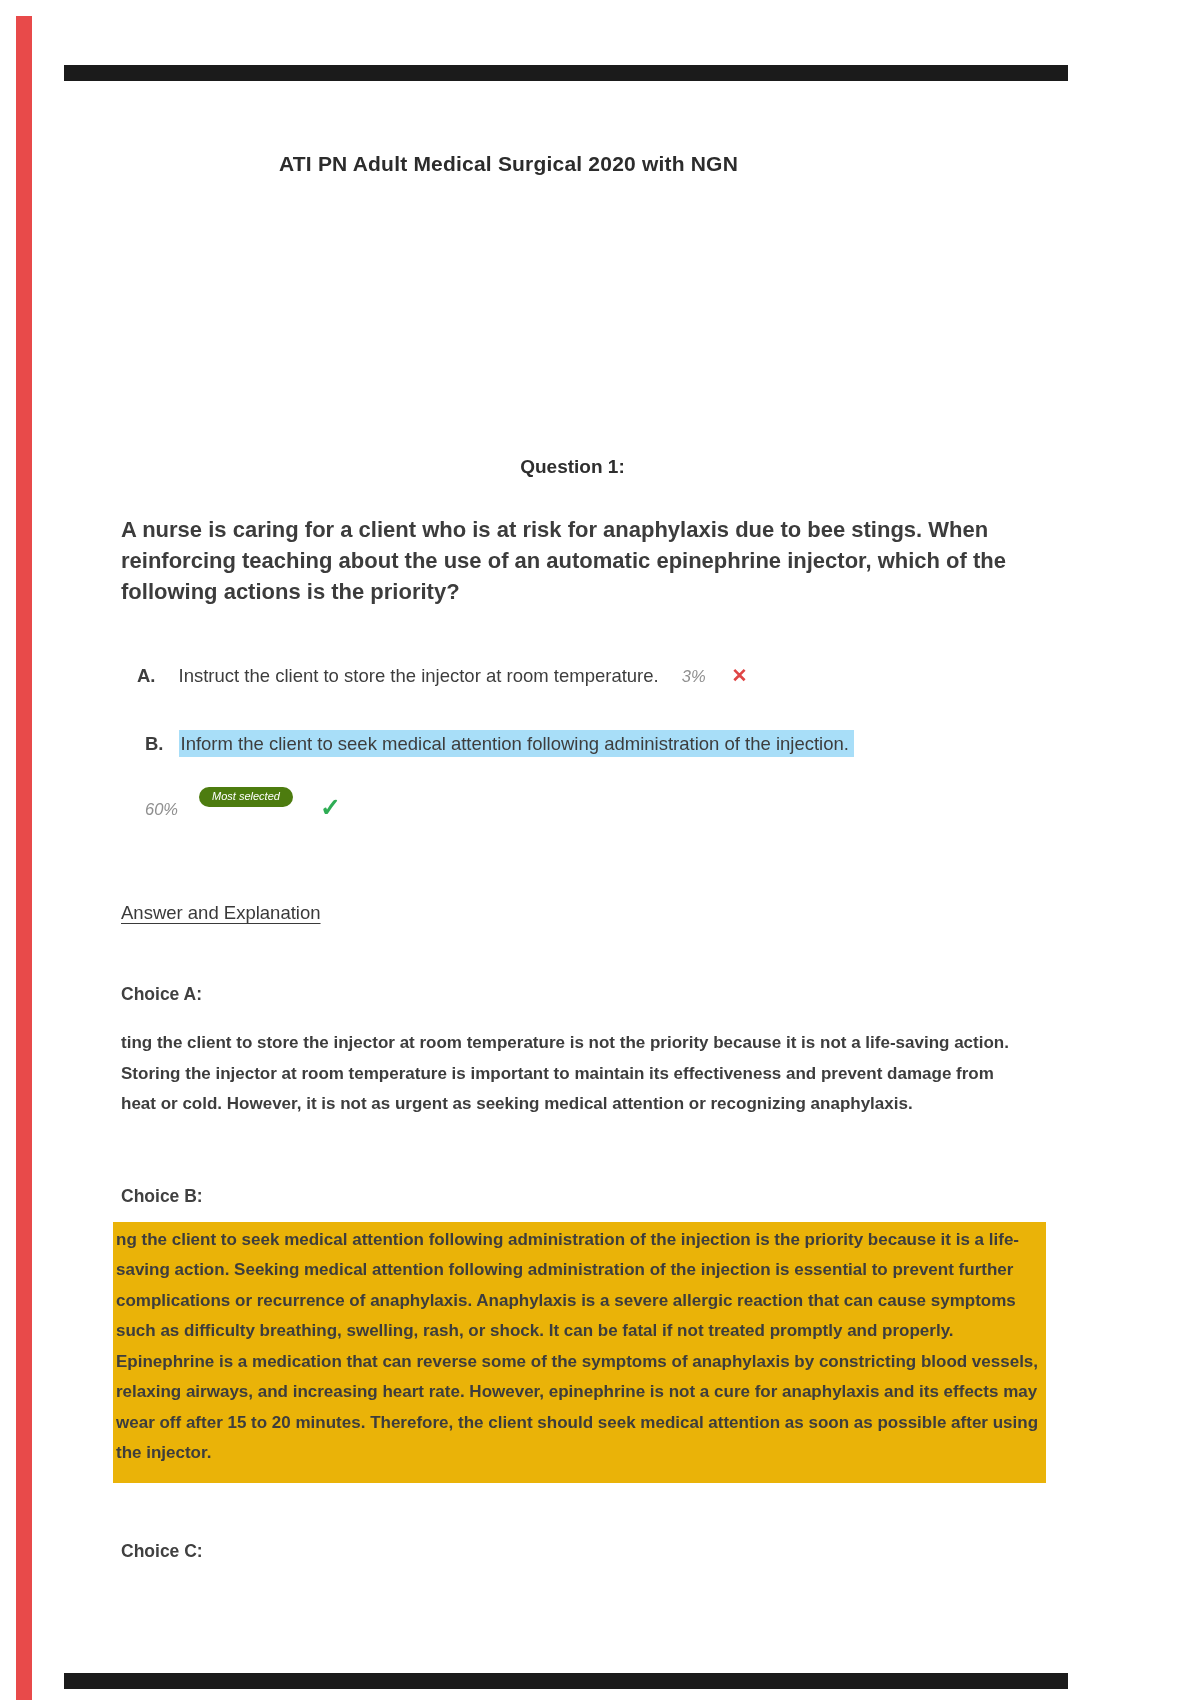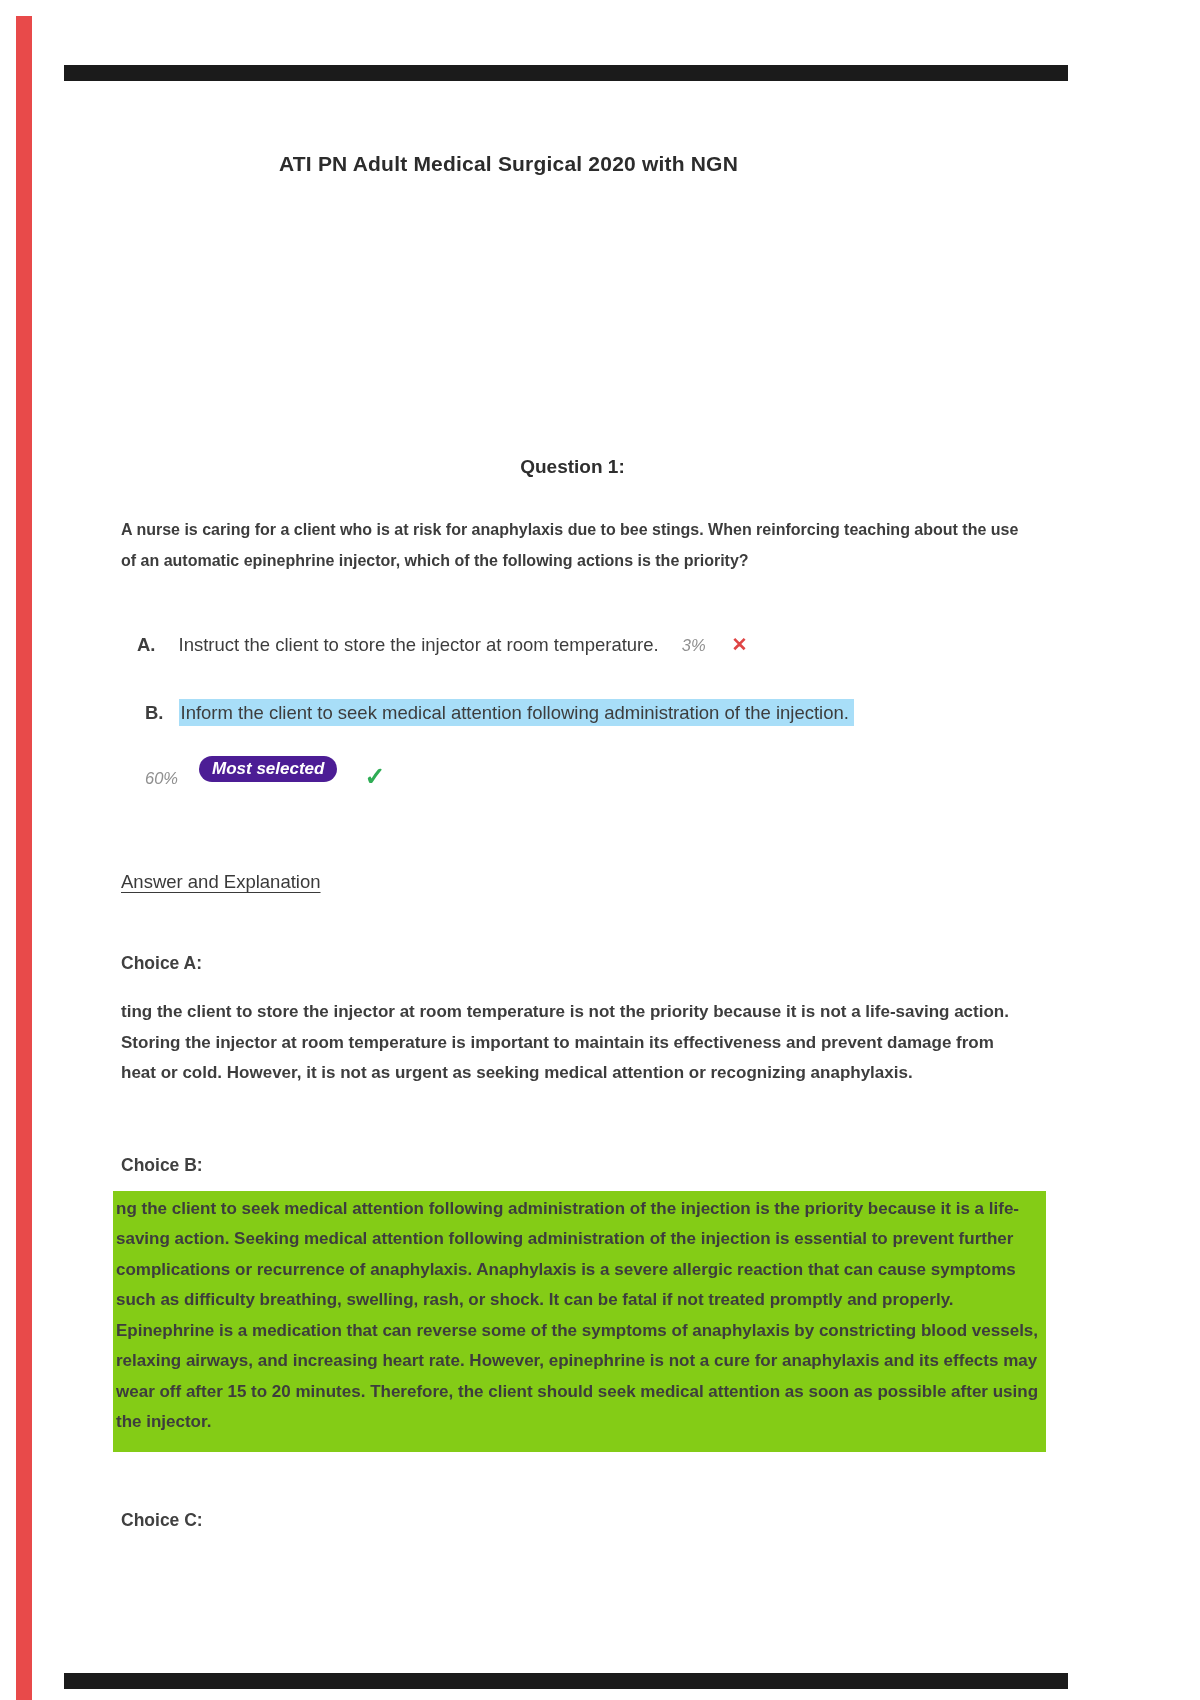--- a/index.html
+++ b/index.html
@@ -52,21 +52,21 @@
 
   .q-label {
     font-size: 19px;
     font-weight: bold;
     color: #2e2e2e;
     margin-top: 264px;
     text-align: center;
   }
 
   .q-text {
-    font-size: 16px;
+    font-size: 22px;
     font-weight: bold;
     line-height: 31px;
     color: #3c3c3c;
     margin-top: 20px;
   }
 
   .options { margin-top: 30px; }
 
   .option {
     font-size: 18.5px;
@@ -103,28 +103,27 @@
   .hl { background: #a8def8; padding: 3px 5px 3px 2px; }
 
   .option-b-meta {
     margin-top: 13px;
     display: flex;
     align-items: flex-start;
     gap: 13px;
   }
 
   .badge {
-    background: #4c1d95;
+    background: #4d7c0f;
     color: #ffffff;
     font-style: italic;
-    font-size: 17px;
+    font-size: 11px;
     padding: 4px 13px 5px 13px;
     border-radius: 13px;
     line-height: 1;
-    font-weight: bold;
   }
 
   .answer-heading {
     display: inline-block;
     font-size: 18.5px;
     font-weight: normal;
     margin-top: 24px;
     text-decoration: underline;
     text-underline-offset: 4px;
     color: #3a3a3a;
@@ -140,21 +139,21 @@
 
   .choice-text {
     font-size: 17px;
     font-weight: bold;
     line-height: 30.5px;
     color: #3d3d3d;
     margin-top: 7px;
   }
 
   .choice-text.hl-block {
-    background: #84cc16;
+    background: #eab308;
     padding: 3px 4px 14px 3px;
     width: 933px;
   }
 </style>
 </head>
 <body>
 
 <div class="page">
 
   <div class="edge edge-left"></div>

